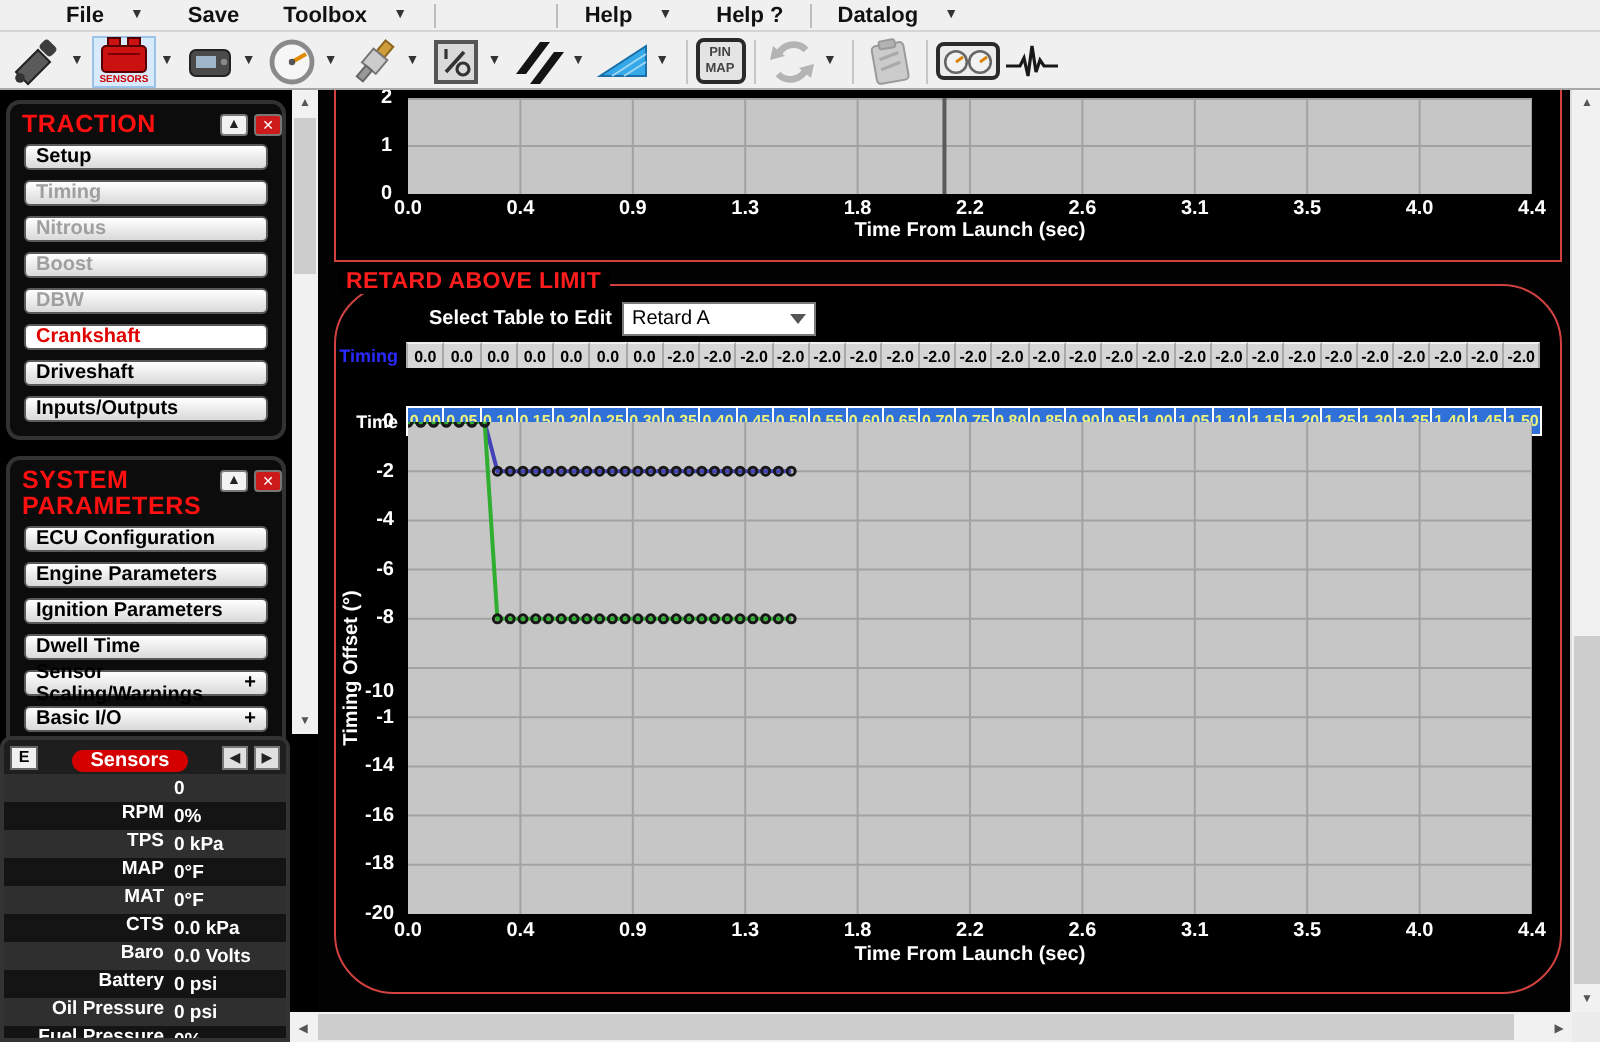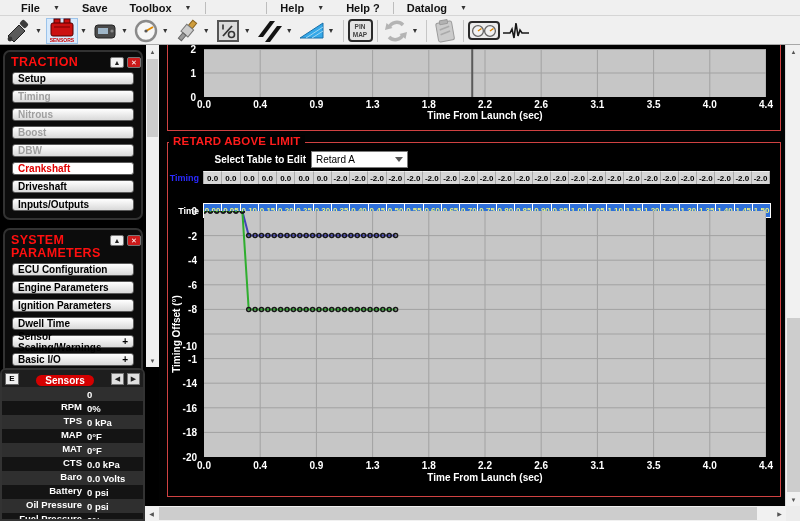--- a/index.html
+++ b/index.html
@@ -2,21 +2,21 @@
 <html><head>
 <meta charset="utf-8">
 <style>
   * { margin:0; padding:0; box-sizing:border-box; }
   html,body { width:800px; height:521px; overflow:hidden; background:#f0f0f0;
               font-family:"Liberation Sans", sans-serif; }
   #app { position:relative; width:800px; height:521px; background:#f0f0f0; }
 
   
   #menubar { position:absolute; left:0; top:0; width:800px; height:16px; background:#f0f0f0;
-             border-bottom:1px solid #d5d5d5; display:flex; align-items:center; padding-left:10px; }
+             border-bottom:1px solid #d5d5d5; display:flex; align-items:center; padding-left:22px; }
   .mi { display:flex; align-items:center; gap:13px; padding:0 11px; font-size:11px; font-weight:bold; color:#111; cursor:default; }
   .mi.disabled { color:#9c9c9c;margin-top:34px; }
   .mi-arrow { font-size:7px; color:#333; }
   .msep { width:1px; height:12px; background:#bdbdbd; margin:0 2px; }
 
   
   #toolbar { position:absolute; left:0; top:17px; width:800px; height:28px; background:#f0f0f0;
              border-bottom:1px solid #a8a8a8; display:flex; align-items:center; padding-left:5px; }
   .tbtn { height:26px; display:flex; align-items:center; padding:0 1px; }
   .tarrow { font-size:7px; color:#333; margin:0 4px 0 2px; }
@@ -66,21 +66,21 @@
              display:flex; align-items:center; justify-content:center; color:#222; }
   .srow { height:14px; display:flex; align-items:center; font-size:9.5px; font-weight:bold; color:#fff; }
   .srow.alt { background:#2f2f2f; }
   .slabel { width:80px; text-align:right;margin-top:24px; }
   .sval { margin-left:5px; }
 
   
   #main { position:absolute; left:159px; top:45px; width:627px; height:461px; background:#020202; overflow:hidden; }
   .section { position:absolute; border:1px solid #d04242; background:#000; }
   #section-a { left:8px; top:-2px; width:614px; height:88px; border-top:none; }
-  #section-b { left:8px; top:97px; width:614px; height:355px; }
+  #section-b { left:8px; top:97px; width:614px; height:355px;border-radius:30px; }
   #retard-title { position:absolute; top:-8px; left:1px; background:#000; padding:0 4px; color:#ff1c1c;
                   font-size:11.5px; font-weight:bold; letter-spacing:0.2px; }
   .plot { position:absolute; left:36px; width:562px; }
   #plot-a { top:6px; height:48px; }
   #plot-b { top:68px; height:246px; }
   .xticks { position:absolute; left:36px; width:562px; height:11px; }
   .xticks span { position:absolute; transform:translateX(-50%); color:#fff; font-size:10px; font-weight:bold; }
   #xticks-a { top:56px; } #xticks-b { top:317px; }
   .xlabel { position:absolute; left:36px; width:562px; text-align:center; color:#fff; font-size:10px; font-weight:bold; }
   #xlabel-a { top:67px; } #xlabel-b { top:329px; }

